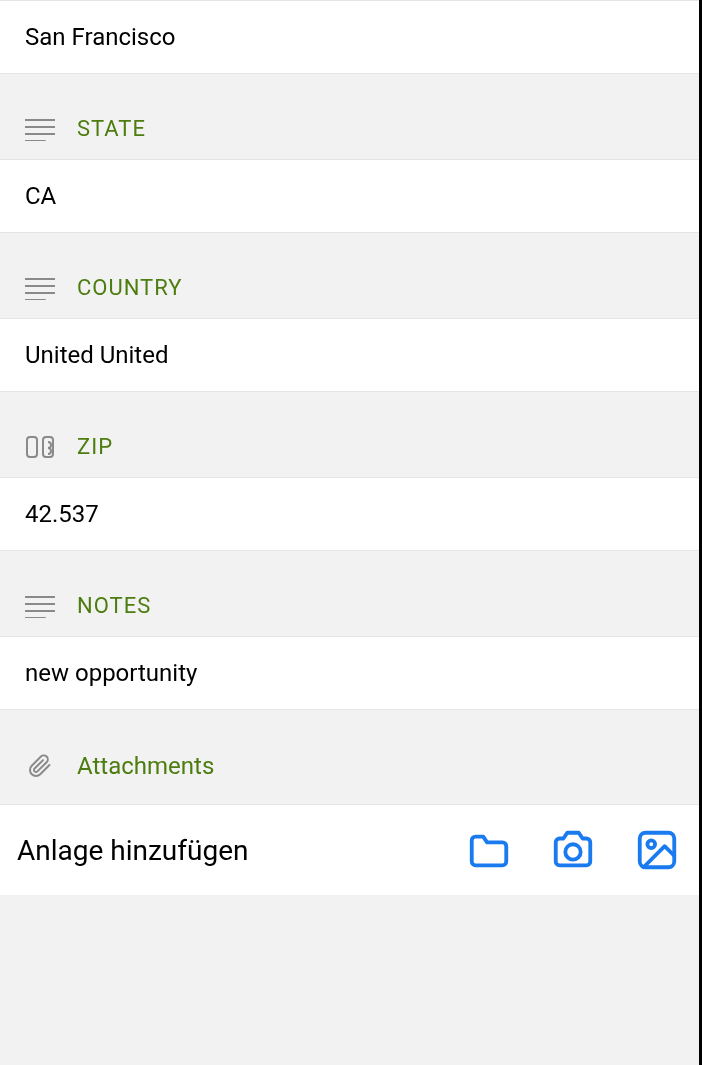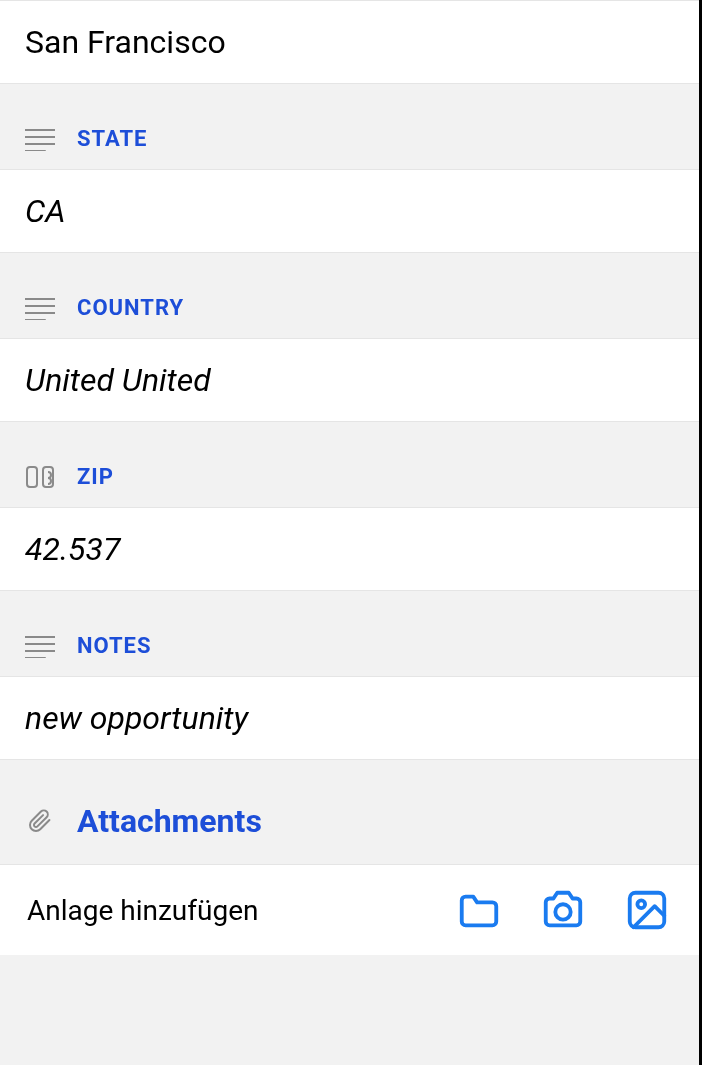--- a/index.html
+++ b/index.html
@@ -12,41 +12,40 @@
       background: #f2f2f2;
       width: 702px;
       height: 1065px;
       overflow: hidden;
       position: relative;
       border-right: 3px solid #000;
     }
     .field-value {
       background: #fff;
       padding: 22px 25px;
-      font-size: 32px;
+      font-size: 24px;
       color: #000;
       border-bottom: 1px solid #e5e5e5;
     }
     .field-header {
       background: #f2f2f2;
       padding: 42px 25px 18px 25px;
       display: flex;
       align-items: center;
       gap: 22px;
       border-bottom: 1px solid #e5e5e5;
     }
     .field-header + .field-value {
       border-top: none;
-      font-style: italic;
     }
     .field-label {
       font-size: 22px;
-      color: #1d4ed8;
+      color: #4d7c0f;
       letter-spacing: 1px;
-      font-weight: 700;
+      font-weight: 400;
     }
     .icon-wrap {
       width: 30px;
       height: 24px;
       display: flex;
       align-items: center;
       justify-content: center;
       flex-shrink: 0;
     }
     .icon-wrap svg {
@@ -58,21 +57,21 @@
     }
     .attachments-header {
       background: #f2f2f2;
       padding: 42px 25px 24px 25px;
       display: flex;
       align-items: center;
       gap: 22px;
     }
     .attachment-row {
       background: #fff;
-      padding: 22px 27px;
+      padding: 22px 17px;
       display: flex;
       align-items: center;
       justify-content: space-between;
       border-top: 1px solid #e5e5e5;
     }
     .attachment-label {
       font-size: 28px;
       color: #000;
     }
     .attachment-actions {
@@ -149,21 +148,21 @@
   <span class="field-label">NOTES</span>
 </div>
 <div class="field-value">new opportunity</div>
 
 <div class="attachments-header">
   <span class="icon-wrap">
     <svg viewBox="0 0 24 24" fill="none" stroke="#8a8a8a" stroke-width="2" stroke-linecap="round" stroke-linejoin="round">
       <path d="M21.44 11.05l-9.19 9.19a6 6 0 0 1-8.49-8.49l9.19-9.19a4 4 0 0 1 5.66 5.66l-9.2 9.19a2 2 0 0 1-2.83-2.83l8.49-8.48"></path>
     </svg>
   </span>
-  <span class="field-label" style="letter-spacing:0; font-size:32px;">Attachments</span>
+  <span class="field-label" style="letter-spacing:0; font-size:24px;">Attachments</span>
 </div>
 <div class="attachment-row">
   <span class="attachment-label">Anlage hinzufügen</span>
   <div class="attachment-actions">
     <div class="action-icon">
       <svg viewBox="0 0 24 24" fill="none" stroke="#1A7BF0" stroke-width="2" stroke-linecap="round" stroke-linejoin="round">
         <path d="M3 7a2 2 0 0 1 2-2h4l2 3h8a2 2 0 0 1 2 2v8a2 2 0 0 1-2 2H5a2 2 0 0 1-2-2V7z"></path>
       </svg>
     </div>
     <div class="action-icon">

